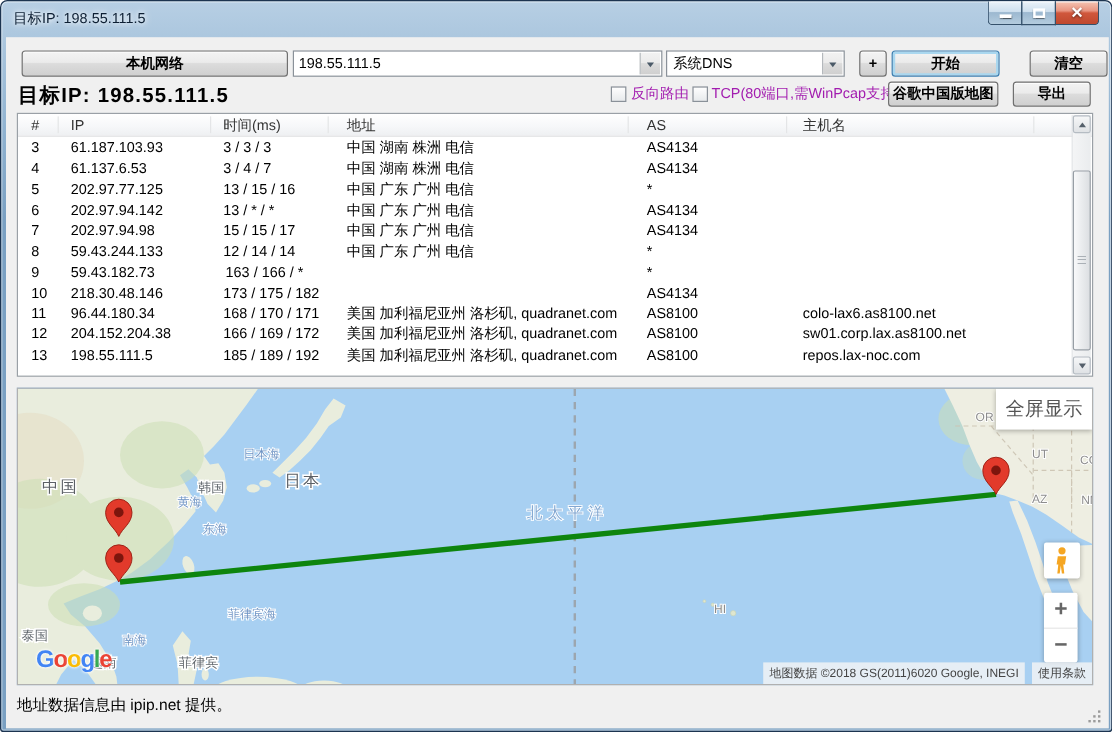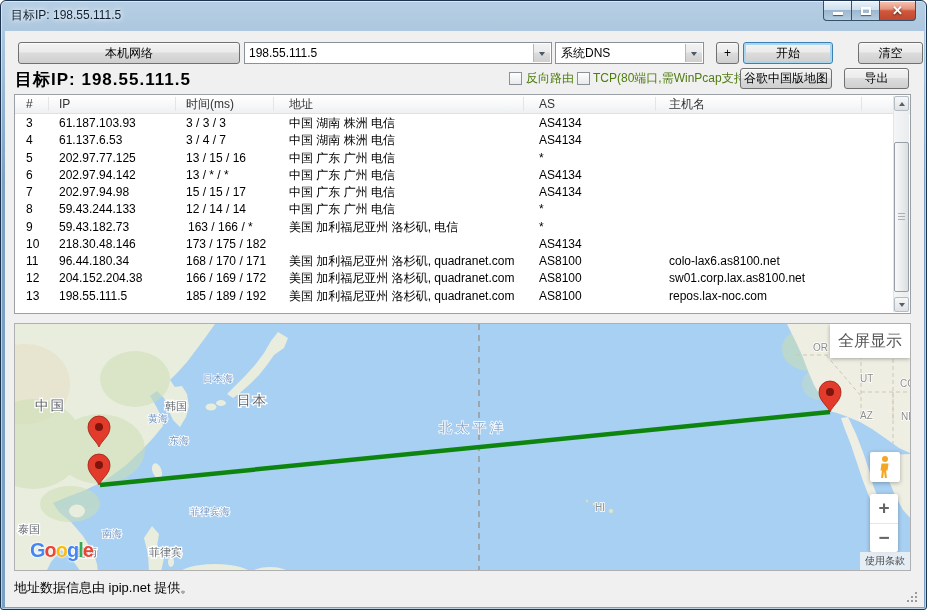--- a/index.html
+++ b/index.html
@@ -25,34 +25,34 @@
   .glyph-min { width:10px; height:3px; background:#fff; box-shadow:0 1px 1px rgba(0,0,0,.55); margin-top:6px; }
   .glyph-max { width:10px; height:8px; border:2px solid #fff; box-shadow:0 1px 1px rgba(0,0,0,.45); }
   .glyph-close { color:#fff; font-size:13px; font-weight:bold; text-shadow:0 1px 2px rgba(0,0,0,.6); line-height:1; }
 
   .client { position:absolute; left:4px; top:30px; width:919px; height:576px; background:#f0f0f0; }
 
   
   .btn { position:absolute; height:22px; border:1px solid #707070; border-radius:3px;
     background:linear-gradient(180deg,#f3f3f3 0%,#ebebeb 45%,#dcdcdc 50%,#cfcfcf 100%);
     box-shadow:inset 0 1px 0 #fcfcfc; font-size:12px; color:#000;
-    display:flex; align-items:center; justify-content:center; cursor:default; }
+    display:flex; align-items:center; justify-content:center; cursor:default;font-weight:bold; }
   .btn.default { border-color:#3c7fb1; box-shadow:inset 0 0 0 2px #a9d7ef,inset 0 1px 0 #f4fbff; }
   .field { position:absolute; height:22px; background:#fff; border:1px solid #8a9199; display:flex; }
   .field input { flex:1; border:none; outline:none; font-size:12px; padding:0 4px;
     font-family:"Liberation Sans",sans-serif; background:transparent; }
   .combo-text { flex:1; font-size:12px; line-height:20px; padding:0 5px; color:#000;
     white-space:nowrap; overflow:hidden; }
   .drop { width:17px; border-left:1px solid #b4b8bc; margin:1px;
     background:linear-gradient(180deg,#f2f2f2 0%,#ebebeb 45%,#dcdcdc 50%,#cfcfcf 100%);
     display:flex; align-items:center; justify-content:center; }
   .arrow-down { width:0; height:0; border:3.5px solid transparent; border-top:4.5px solid #4b5a68; margin-top:4px; }
   .cb { position:absolute; width:13px; height:13px; border:1px solid #8a9199;
     background:linear-gradient(180deg,#fefefe,#e7eaec); }
-  .cblabel { position:absolute; font-size:12px; color:#4d7c0f; line-height:13px; white-space:nowrap; }
+  .cblabel { position:absolute; font-size:12px; color:#a21caf; line-height:13px; white-space:nowrap; }
   .biglabel { position:absolute; left:10px; top:37px; font-size:17px; font-weight:bold; color:#000;
     letter-spacing:1px; white-space:nowrap; }
 
   
   .tracetable { position:absolute; left:9px; top:63px; width:897px; height:220px;
     background:#fff; border:1px solid #9aa0a6; overflow:hidden; }
   .thead { position:absolute; left:0; top:0; right:0; height:19px;
     background:linear-gradient(180deg,#ffffff,#f6f7f9 60%,#eef0f2); border-bottom:1px solid #e0e1e3; }
   .thead span { position:absolute; top:0; line-height:18px; font-size:12px; color:#333; white-space:nowrap; }
   .hsep { position:absolute; top:2px; height:14px; width:1px; background:#e4e5e7; }
@@ -213,21 +213,20 @@
             <span style="left: 44px;">59.43.244.133</span>
             <span style="left: 171px;">12 / 14 / 14</span>
             <span style="left: 274px;">中国 广东 广州 电信</span>
             <span style="left: 524px;">*</span>
             <span style="left: 654px;"></span>
           </div>
           <div class="trow" style="top: 123.62px;">
             <span style="left: 11px;">9</span>
             <span style="left: 44px;">59.43.182.73</span>
             <span style="left: 173px;">163 / 166 / *</span>
-            <span style="left: 274px;">美国 加利福尼亚州 洛杉矶, 电信</span>
             <span style="left: 524px;">*</span>
             <span style="left: 654px;"></span>
           </div>
           <div class="trow" style="top: 140.89px;">
             <span style="left: 11px;">10</span>
             <span style="left: 44px;">218.30.48.146</span>
             <span style="left: 171px;">173 / 175 / 182</span>
             <span style="left: 524px;">AS4134</span>
             <span style="left: 654px;"></span>
           </div>
@@ -363,20 +362,21 @@
           <circle cx="7" cy="4" r="3" fill="#f5a623"></circle>
           <path d="M3.5,8.5 h7 l-1,7 h-1.4 l0.8,7.5 h-2 l-0.9,-6.5 -0.9,6.5 h-2 l0.8,-7.5 h-1.4 z" fill="#f5a623"></path>
         </svg>
       </div>
       <div class="zoomctrl">
         <div class="zin">+</div>
         <div class="zout">−</div>
       </div>
       <div class="glogo"><span style="color: rgb(66, 133, 244);">G</span><span style="color: rgb(234, 67, 53);">o</span><span style="color: rgb(251, 188, 5);">o</span><span style="color: rgb(66, 133, 244);">g</span><span style="color: rgb(52, 168, 83);">l</span><span style="color: rgb(234, 67, 53);">e</span></div>
       <div class="attrib">
+        <div>地图数据 ©2018 GS(2011)6020 Google, INEGI</div>
         <div class="terms">使用条款</div>
       </div>
     </div>
 
     <div class="statusbar">地址数据信息由 ipip.net 提供。</div>
     <svg class="grip" width="13" height="13">
       <g fill="#9b9b9b">
           <rect x="9" y="1" width="2" height="2"></rect>
           <rect x="9" y="5" width="2" height="2"></rect>
           <rect x="9" y="9" width="2" height="2"></rect>

